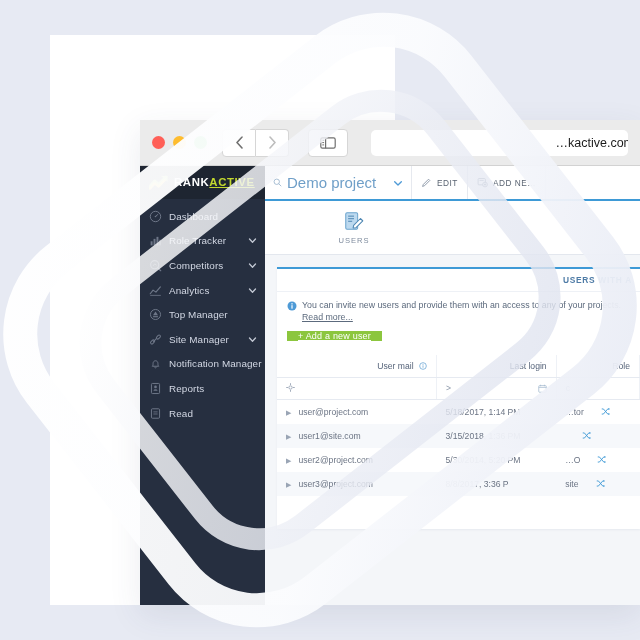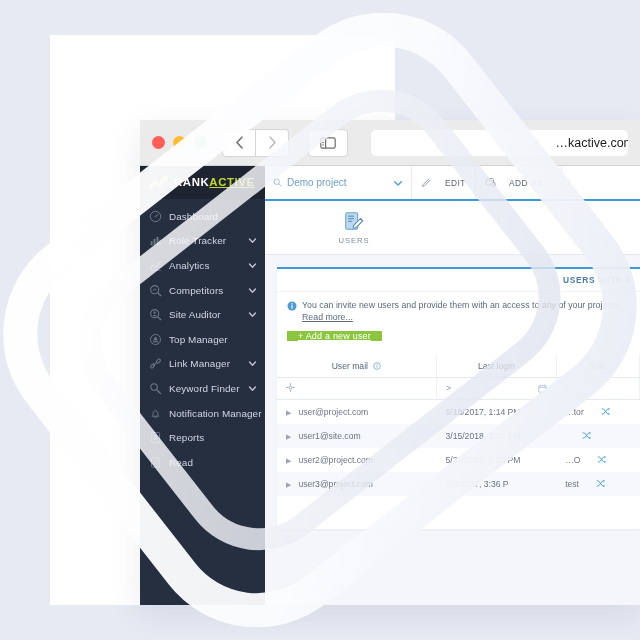--- a/index.html
+++ b/index.html
@@ -79,25 +79,25 @@
   .navitem .lbl{flex:1;white-space:nowrap;}
   .navitem .chev{width:9px;height:9px;flex:none;opacity:.85;}
 
   .content{flex:1;background:#ffffff;display:flex;flex-direction:column;min-width:0;}
   .topbar{
     height:33px;display:flex;align-items:stretch;border-bottom:2px solid #3e9ad6;
     background:#fff;
   }
   .proj{
     width:130px;display:flex;align-items:center;gap:5px;padding:0 8px;
-    border-right:1px solid #e6e9ef;font-size:10px;color:#6f9fc8;
+    border-right:1px solid #e6e9ef;font-size:15px;color:#6f9fc8;
   }
   .proj .pname{flex:1;white-space:nowrap;}
   .tbtn{
-    display:flex;align-items:center;gap:13px;padding:0 9px;border-right:1px solid #e6e9ef;
+    display:flex;align-items:center;gap:5px;padding:0 9px;border-right:1px solid #e6e9ef;
     font-size:8.3px;color:#5a6472;letter-spacing:.5px;white-space:nowrap;
   }
   .tbtn svg{flex:none;}
 
   .tabsrow{
     height:53px;background:#fff;border-bottom:1px solid #e3e7ee;
     display:flex;align-items:center;justify-content:flex-start;padding-left:60px;
   }
   .tabitem{
     width:58px;display:flex;flex-direction:column;align-items:center;gap:3px;
@@ -119,21 +119,21 @@
   }
   .notice .ntxt{font-size:8.8px;color:#5c6a7d;line-height:1.35;}
   .notice a{color:#5c6a7d;text-decoration:underline;}
   .addbtn{
     display:inline-block;margin:7px 0 0 10px;background:#8cc63e;color:#fff;
     font-size:9px;padding:0 11px;letter-spacing:.2px;border:none;text-decoration:underline;
   }
 
   table.grid{border-collapse:collapse;width:100%;margin-top:12px;table-layout:fixed;}
   table.grid th{
-    font-weight:normal;font-size:8.6px;color:#56647a;text-align:center;
+    font-weight:normal;font-size:8.6px;color:#56647a;text-align:right;
     padding:6px 9px;border-bottom:1px solid #e6eaf1;border-right:1px solid #eef1f6;
     background:#fff;white-space:nowrap;
   }
   table.grid td.filter{
     padding:5px 9px;border-bottom:1px solid #e6eaf1;border-right:1px solid #eef1f6;
     font-size:8.6px;color:#8b97a8;background:#fff;
   }
   table.grid td{
     font-size:8.6px;color:#6b7484;padding:7px 9px;border:none;white-space:nowrap;
   }
@@ -219,86 +219,63 @@
                 <rect x="12.8" y="7" width="1.6" height="7" fill="#aab3c4"></rect>
               </svg>
             <span class="lbl">Role Tracker</span>
             <svg class="chev" viewBox="0 0 12 12">
                 <polyline points="2,4 6,8.4 10,4" fill="none" stroke="#dfe4ee" stroke-width="1.7" stroke-linecap="round" stroke-linejoin="round"></polyline>
               </svg>
           </div>
 
           <div class="navitem">
             <svg class="ico" viewBox="0 0 16 16">
+                <circle cx="7" cy="7" r="5" fill="none" stroke="#aab3c4" stroke-width="1.3"></circle>
+                <line x1="10.6" y1="10.6" x2="14.4" y2="14.4" stroke="#aab3c4" stroke-width="1.5" stroke-linecap="round"></line>
+                <polyline points="5,8.5 7,6 9.3,7.6" fill="none" stroke="#aab3c4" stroke-width="1.1"></polyline>
+              </svg>
+            <span class="lbl">Competitors</span>
+            <svg class="chev" viewBox="0 0 12 12">
+                <polyline points="2,4 6,8.4 10,4" fill="none" stroke="#dfe4ee" stroke-width="1.7" stroke-linecap="round" stroke-linejoin="round"></polyline>
+              </svg>
+          </div>
+
+          <div class="navitem">
+            <svg class="ico" viewBox="0 0 16 16">
                 <polyline points="1.5,12 5,7.5 8.5,10 14,3.5" fill="none" stroke="#aab3c4" stroke-width="1.4" stroke-linecap="round" stroke-linejoin="round"></polyline>
                 <line x1="1.5" y1="14" x2="14.5" y2="14" stroke="#aab3c4" stroke-width="1"></line>
               </svg>
             <span class="lbl">Analytics</span>
             <svg class="chev" viewBox="0 0 12 12">
                 <polyline points="2,4 6,8.4 10,4" fill="none" stroke="#dfe4ee" stroke-width="1.7" stroke-linecap="round" stroke-linejoin="round"></polyline>
               </svg>
           </div>
 
-          <div class="navitem">
-            <svg class="ico" viewBox="0 0 16 16">
-                <circle cx="7" cy="7" r="5" fill="none" stroke="#aab3c4" stroke-width="1.3"></circle>
-                <line x1="10.6" y1="10.6" x2="14.4" y2="14.4" stroke="#aab3c4" stroke-width="1.5" stroke-linecap="round"></line>
-                <polyline points="5,8.5 7,6 9.3,7.6" fill="none" stroke="#aab3c4" stroke-width="1.1"></polyline>
-              </svg>
-            <span class="lbl">Competitors</span>
-            <svg class="chev" viewBox="0 0 12 12">
-                <polyline points="2,4 6,8.4 10,4" fill="none" stroke="#dfe4ee" stroke-width="1.7" stroke-linecap="round" stroke-linejoin="round"></polyline>
-              </svg>
-          </div>
-
-          <div class="navitem">
-            <svg class="ico" viewBox="0 0 16 16">
-                <circle cx="7" cy="7" r="5" fill="none" stroke="#aab3c4" stroke-width="1.3"></circle>
-                <circle cx="7" cy="5.6" r="1.4" fill="#aab3c4"></circle>
-                <path d="M4.5 10.2a2.6 2.6 0 0 1 5 0" fill="#aab3c4"></path>
-                <line x1="10.6" y1="10.6" x2="14.4" y2="14.4" stroke="#aab3c4" stroke-width="1.5" stroke-linecap="round"></line>
-              </svg>
-            <span class="lbl">Site Auditor</span>
-            <svg class="chev" viewBox="0 0 12 12">
-                <polyline points="2,4 6,8.4 10,4" fill="none" stroke="#dfe4ee" stroke-width="1.7" stroke-linecap="round" stroke-linejoin="round"></polyline>
-              </svg>
-          </div>
 
           <div class="navitem">
             <svg class="ico" viewBox="0 0 16 16">
                 <circle cx="8" cy="8" r="6.2" fill="none" stroke="#aab3c4" stroke-width="1.2"></circle>
                 <polygon points="8,4.4 11,9 5,9" fill="#aab3c4"></polygon>
                 <rect x="5" y="10" width="6" height="1.4" fill="#aab3c4"></rect>
               </svg>
             <span class="lbl">Top Manager</span>
           </div>
 
           <div class="navitem">
             <svg class="ico" viewBox="0 0 16 16">
                 <path d="M5.5 10.5 L9 7" stroke="#aab3c4" stroke-width="1.3" stroke-linecap="round"></path>
                 <rect x="1.6" y="9.4" width="5.6" height="3.2" rx="1.6" transform="rotate(-45 4.4 11)" fill="none" stroke="#aab3c4" stroke-width="1.2"></rect>
                 <rect x="8.8" y="3.4" width="5.6" height="3.2" rx="1.6" transform="rotate(-45 11.6 5)" fill="none" stroke="#aab3c4" stroke-width="1.2"></rect>
               </svg>
-            <span class="lbl">Link Manager</span>
+            <span class="lbl">Site Manager</span>
             <svg class="chev" viewBox="0 0 12 12">
                 <polyline points="2,4 6,8.4 10,4" fill="none" stroke="#dfe4ee" stroke-width="1.7" stroke-linecap="round" stroke-linejoin="round"></polyline>
               </svg>
           </div>
 
-          <div class="navitem">
-            <svg class="ico" viewBox="0 0 16 16">
-                <circle cx="6.2" cy="6.2" r="4" fill="none" stroke="#aab3c4" stroke-width="1.3"></circle>
-                <line x1="9.2" y1="9.2" x2="14.2" y2="14.2" stroke="#aab3c4" stroke-width="1.4" stroke-linecap="round"></line>
-                <line x1="11.4" y1="12.8" x2="12.6" y2="11.6" stroke="#aab3c4" stroke-width="1.2"></line>
-              </svg>
-            <span class="lbl">Keyword Finder</span>
-            <svg class="chev" viewBox="0 0 12 12">
-                <polyline points="2,4 6,8.4 10,4" fill="none" stroke="#dfe4ee" stroke-width="1.7" stroke-linecap="round" stroke-linejoin="round"></polyline>
-              </svg>
-          </div>
 
 
           <div class="navitem">
             <svg class="ico" viewBox="0 0 16 16">
                 <path d="M4 11.4c1-.8 1-1.8 1-3.4 0-2 1.4-3.4 3-3.4s3 1.4 3 3.4c0 1.6 0 2.6 1 3.4z" fill="none" stroke="#aab3c4" stroke-width="1.2" stroke-linejoin="round"></path>
                 <path d="M6.8 12.6a1.3 1.3 0 0 0 2.4 0" fill="none" stroke="#aab3c4" stroke-width="1.1"></path>
               </svg>
             <span class="lbl">Notification Manager</span>
           </div>
 
@@ -478,21 +455,21 @@
                           <polygon points="10,8 11.8,9.4 10,10.8" fill="#3e9ad6"></polygon>
                         </svg>
                     </span>
                   </td>
                 </tr>
                 <tr class="datarow alt">
                   <td><span class="expander">▶</span><span>user3@project.com</span></td>
                   <td>8/8/2017, 3:36 P</td>
                   <td>
                     <span class="rolecell">
-                      <span>test</span>
+                      <span>site</span>
                       <svg width="9" height="9" viewBox="0 0 12 12">
                           <path d="M1 2.6h2.2L9 9.4h2" fill="none" stroke="#3e9ad6" stroke-width="1.2"></path>
                           <path d="M1 9.4h2.2L9 2.6h2" fill="none" stroke="#3e9ad6" stroke-width="1.2"></path>
                           <polygon points="10,1.2 11.8,2.6 10,4" fill="#3e9ad6"></polygon>
                           <polygon points="10,8 11.8,9.4 10,10.8" fill="#3e9ad6"></polygon>
                         </svg>
                     </span>
                   </td>
                 </tr>
               </tbody>

